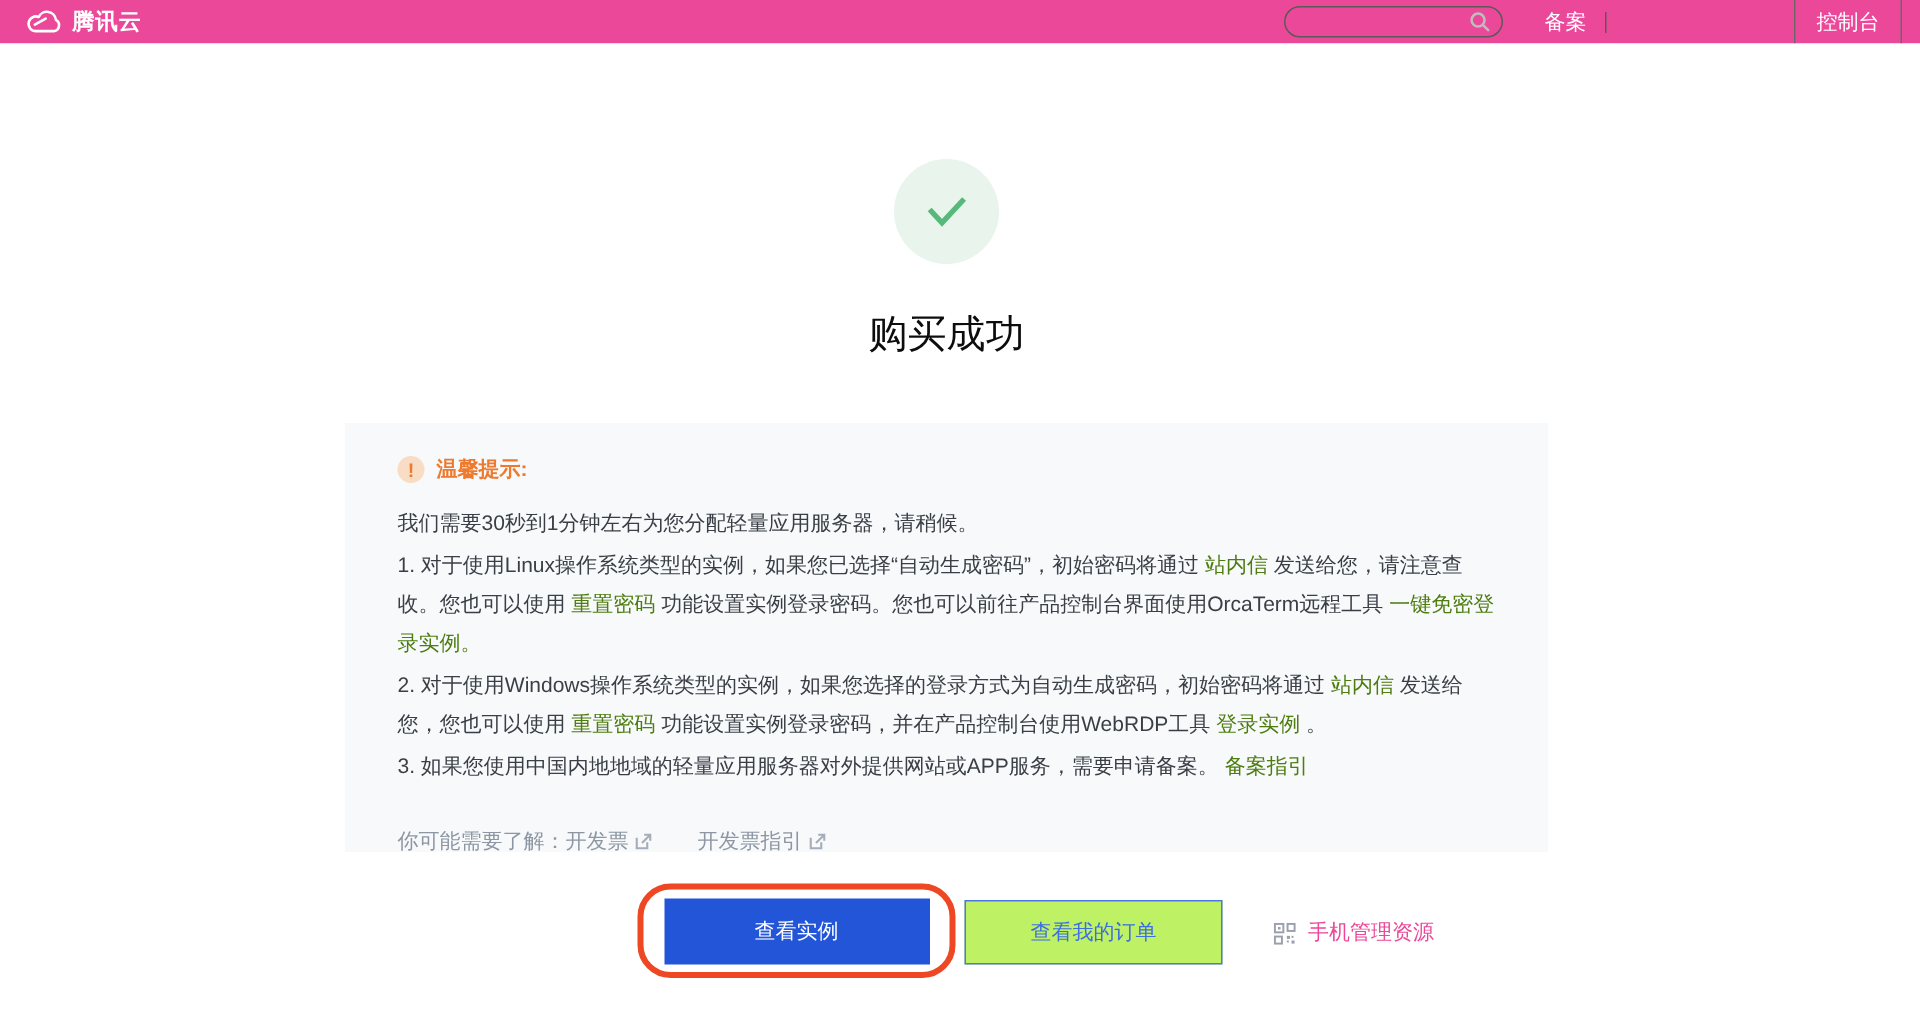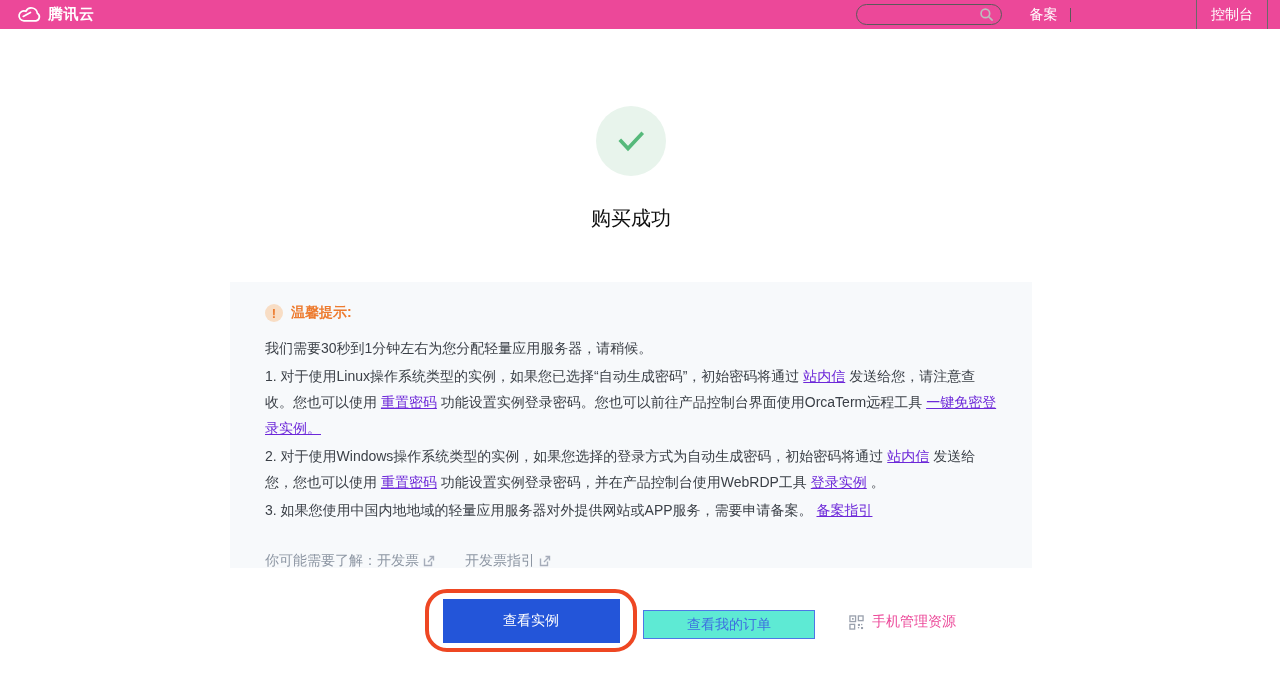--- a/index.html
+++ b/index.html
@@ -25,48 +25,48 @@
     border-right: 5px solid transparent; border-top: 6px solid #fff; }
   .console-btn { height: 25px; min-width: 72px; border: 1px solid #6a6a6a;
     display: flex; align-items: center; justify-content: center; font-size: 14px;
     cursor: pointer; padding: 16px 14px; }
 
   
   .main { position: relative; width: 100%; height: 644px; background: #fff; }
   .success-circle { position: absolute; left: 596px; top: 77px; width: 70px; height: 70px;
     border-radius: 50%; background: #e8f4ec; display: flex; align-items: center; justify-content: center; }
   .page-title { position: absolute; top: 176px; left: 0; width: 1262px; text-align: center;
-    font-size: 20px; font-weight: 500; color: #0d0d0d; }
+    font-size: 26px; font-weight: 500; color: #0d0d0d; }
 
   .notice-box { position: absolute; left: 230px; top: 253px; width: 802px; height: 286px;
     background: #f7f9fb; padding: 22px 35px 0 35px; }
   .notice-header { display: flex; align-items: center; gap: 8px; margin-bottom: 13px; }
   .warn-icon { width: 18px; height: 18px; border-radius: 50%; background: #f8ddc4;
     color: #ed7b2f; font-size: 13px; font-weight: bold; display: flex; align-items: center;
     justify-content: center; }
   .notice-title { color: #ed7b2f; font-size: 14px; font-weight: bold; }
   .notice-text { font-size: 14px; color: #3a3f46; line-height: 26px; }
   .notice-item { margin-top: 2px; }
-  .inline-link { color: #6d28d9; cursor: pointer; text-decoration: underline; }
+  .inline-link { color: #4d7c0f; cursor: pointer; }
   .notice-footer { display: flex; align-items: center; margin-top: 29px; }
   .footer-label { color: #8d96a3; font-size: 14px; }
   .footer-link { color: #8d96a3; font-size: 14px; display: flex; align-items: center; gap: 4px;
     cursor: pointer; }
   .footer-link:first-of-type { margin-left: 46px; }
   .footer-link + .footer-link { margin-left: 30px; }
 
   .actions-row { position: absolute; left: 0; top: 560px; width: 1262px; height: 70px; }
   .annotation-highlight { position: absolute; left: 425px; top: 0; width: 212px; height: 63px;
     border: 4px solid #ee4723; border-radius: 22px; display: flex; align-items: center;
     justify-content: center; }
   .btn-primary { width: 177px; height: 44px; background: #2355d9; border: none; color: #fff;
     font-size: 14px; cursor: pointer; font-family: inherit; }
-  .btn-secondary { position: absolute; left: 643px; top: 11px; width: 172px; height: 29px;
-    background: #5eead4; border: 1px solid #4d77e6; color: #3d6fe0; font-size: 14px;
-    cursor: pointer; font-family: inherit; margin-top: 10px; }
+  .btn-secondary { position: absolute; left: 643px; top: 11px; width: 172px; height: 43px;
+    background: #bef264; border: 1px solid #4d77e6; color: #3d6fe0; font-size: 14px;
+    cursor: pointer; font-family: inherit; }
   .mobile-manage { position: absolute; left: 849px; top: 24px; display: flex; align-items: center;
     gap: 8px; cursor: pointer; }
   .mobile-manage span { font-size: 14px; color: #ec4899; }
 </style>
 </head>
 <body>
 
 <header class="navbar">
   <div class="nav-left">
     <span style="display:flex">

